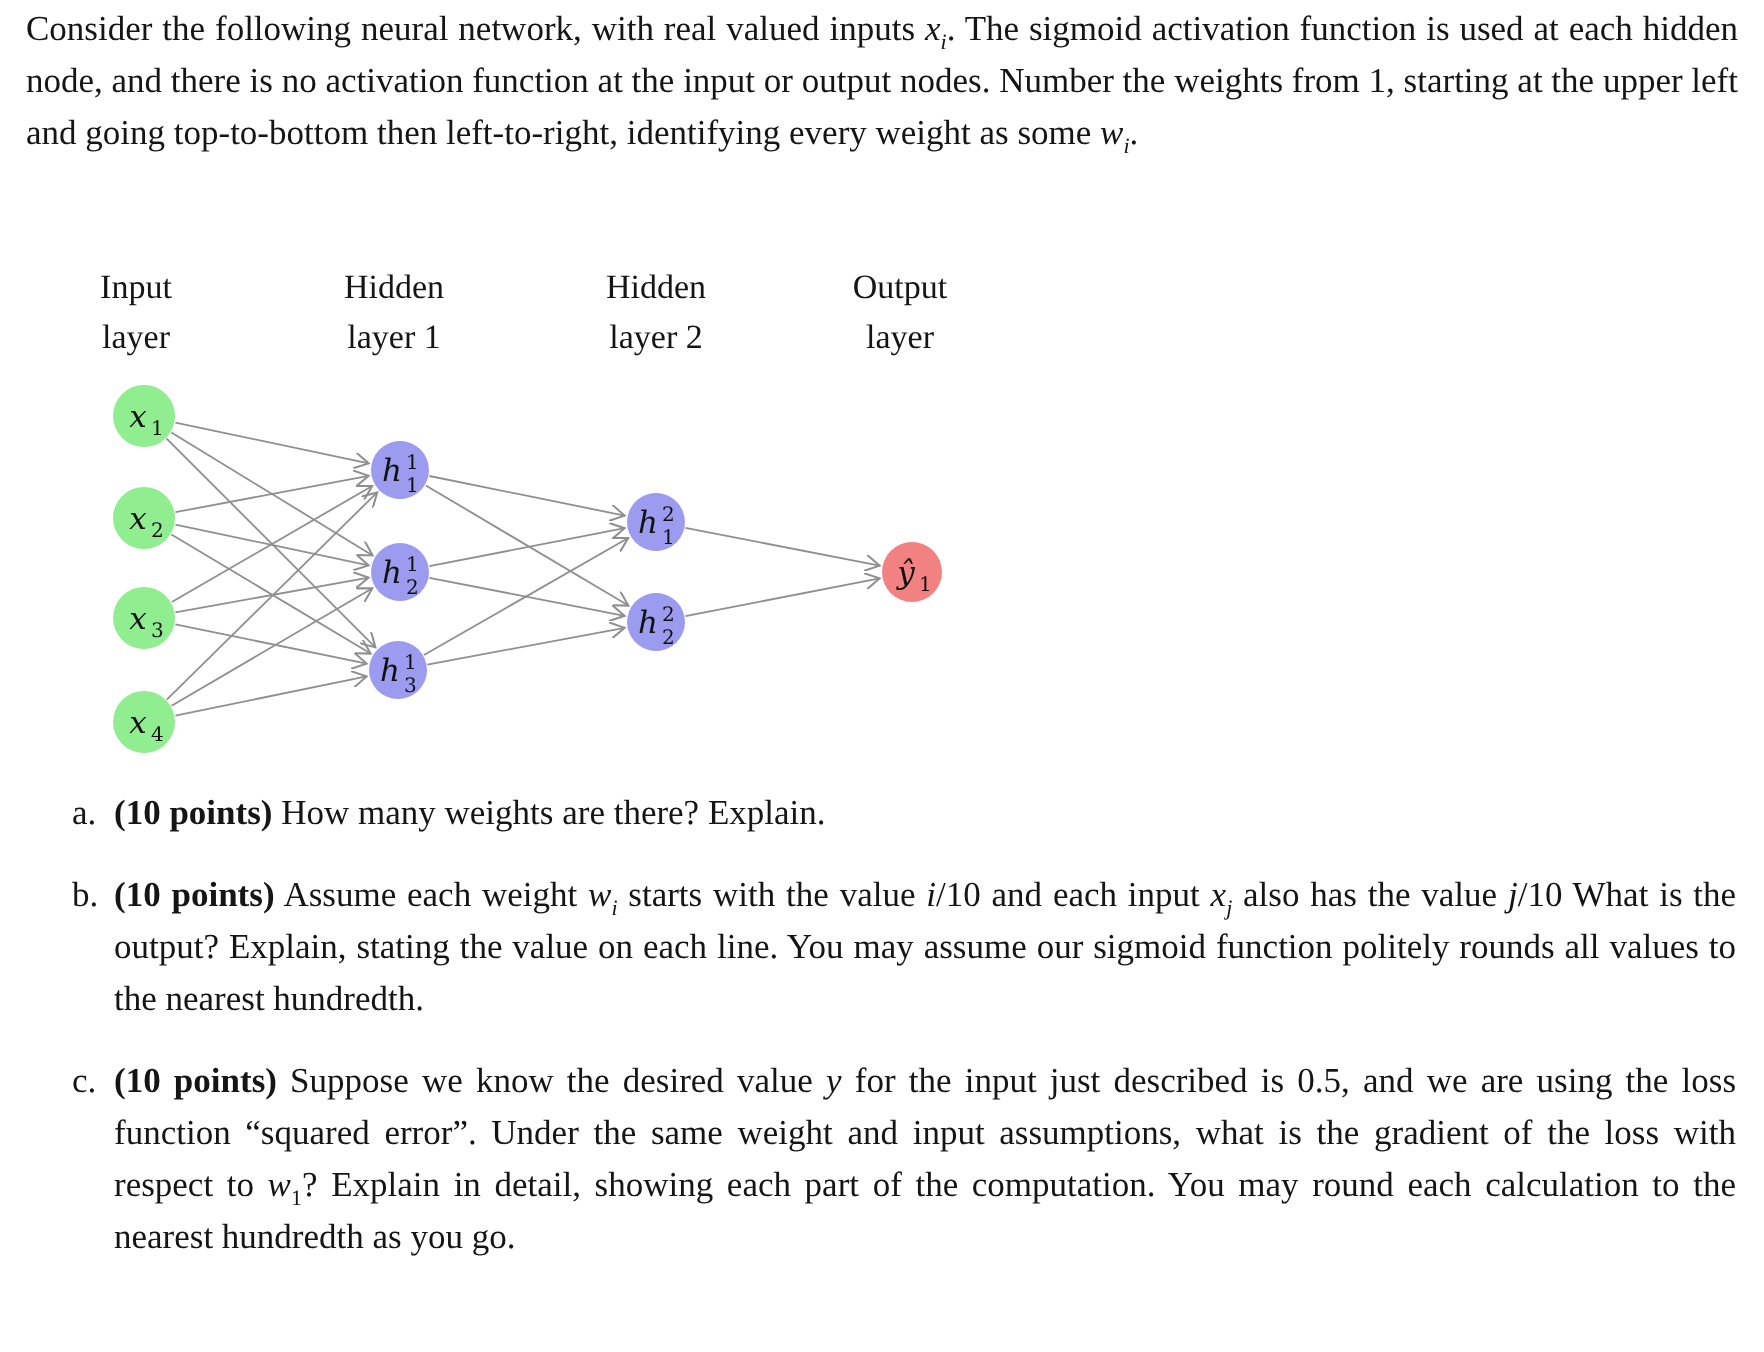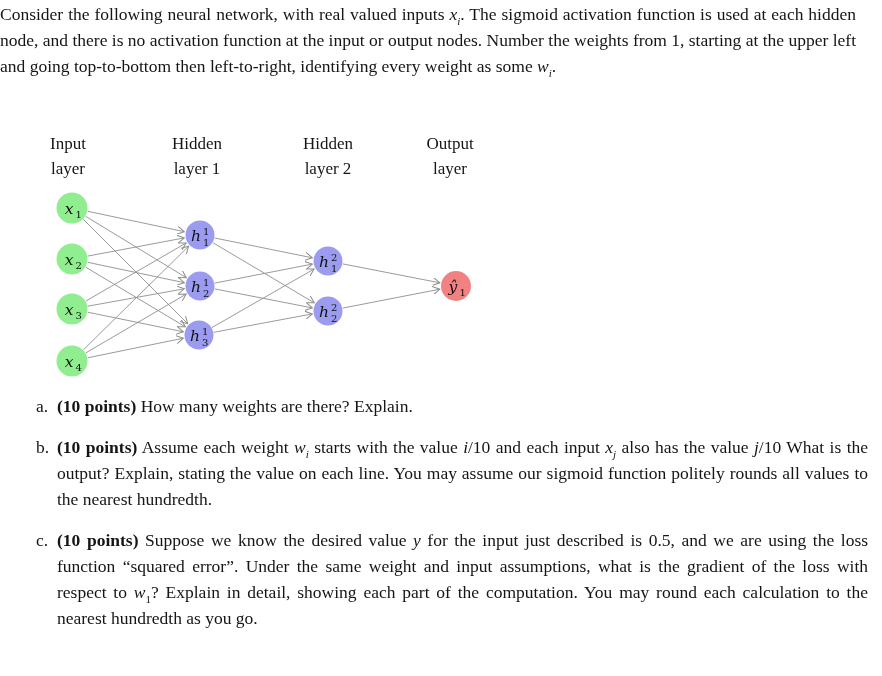--- a/index.html
+++ b/index.html
@@ -2,21 +2,21 @@
 <html><head>
 <meta charset="utf-8">
 <style>
   html,body{margin:0;padding:0;}
   body{
     width:882px;height:676px;position:relative;background:#ffffff;
     font-family:"Liberation Serif","DejaVu Serif",serif;color:#151515;
     overflow:hidden;
   }
   #paragraph{
-    position:absolute;top:1px;left:0;width:856px;
+    position:absolute;top:1px;left:13px;width:856px;
     font-size:17.5px;line-height:26px;text-align:justify;
   }
   #diagram-wrap{position:absolute;top:128px;left:0;width:560px;height:262px;}
   #items{position:absolute;top:393px;left:36px;width:832px;}
   .item{position:relative;padding-left:21px;margin-bottom:15px;
     font-size:17.5px;line-height:26px;text-align:justify;}
   .item-marker{position:absolute;left:0;top:0;}
   .layer-label{font-size:17px;fill:#151515;}
   i{font-style:italic;}
   b{font-weight:bold;font-family:Liberation Serif, serif;}

